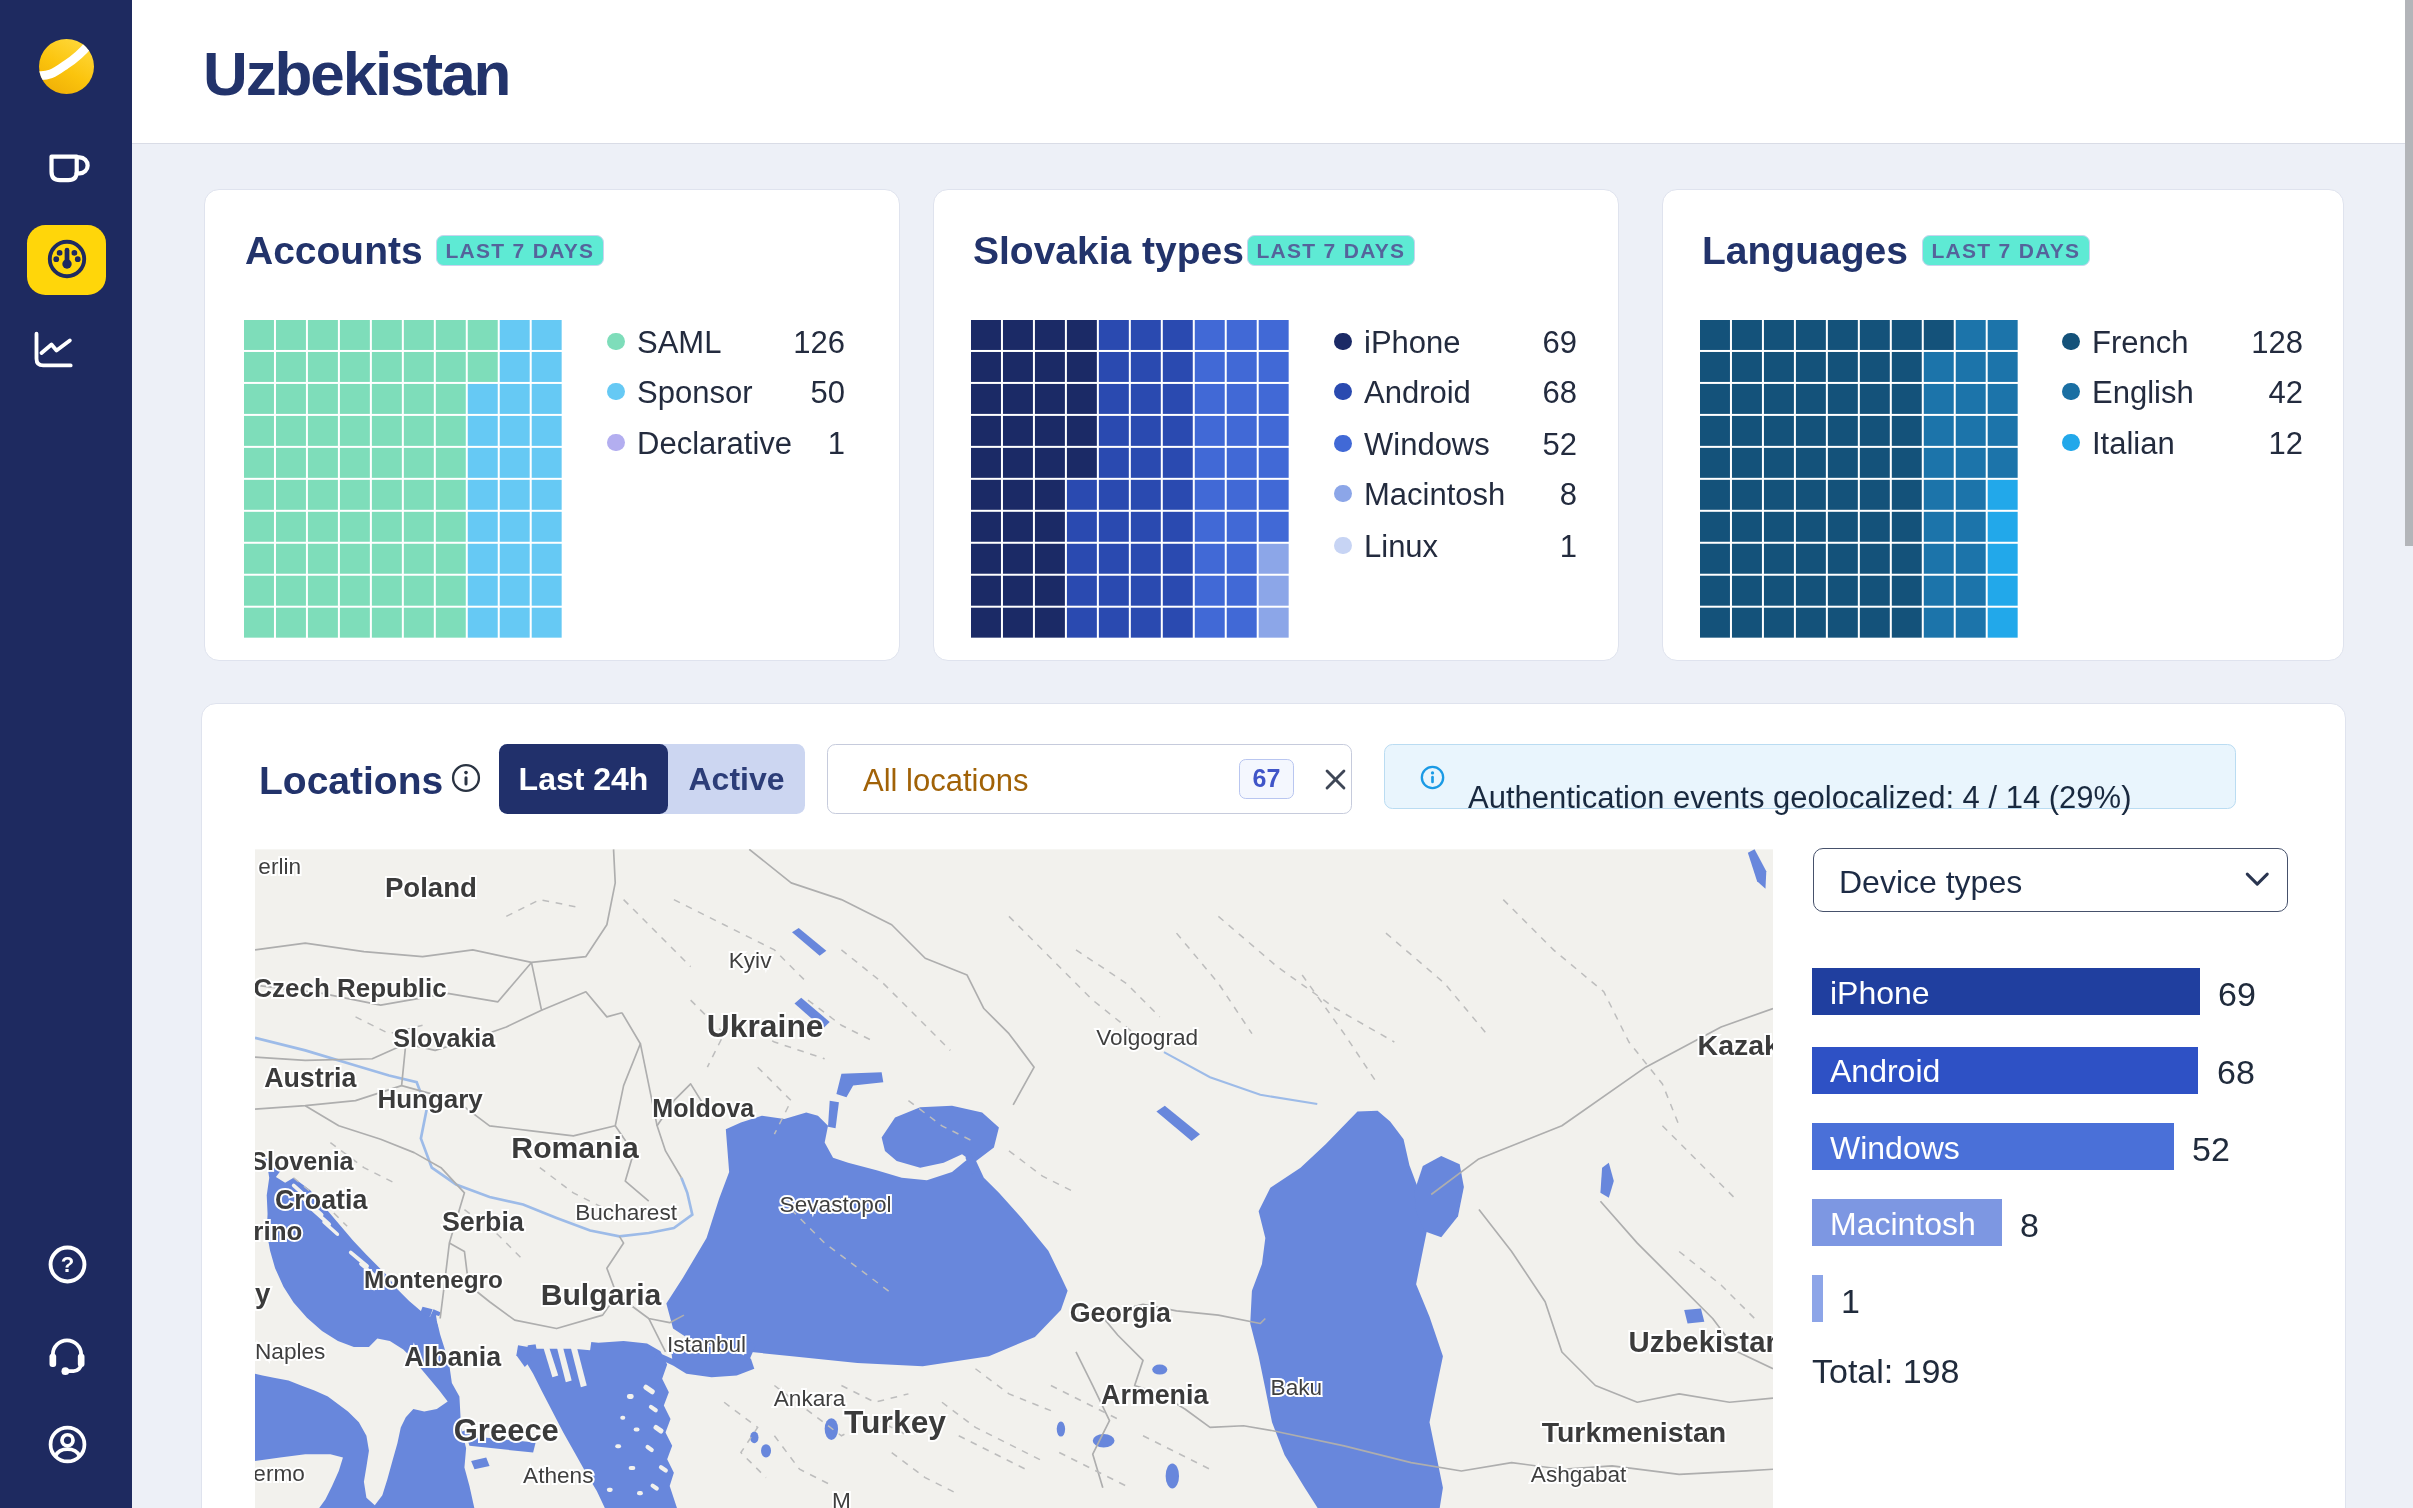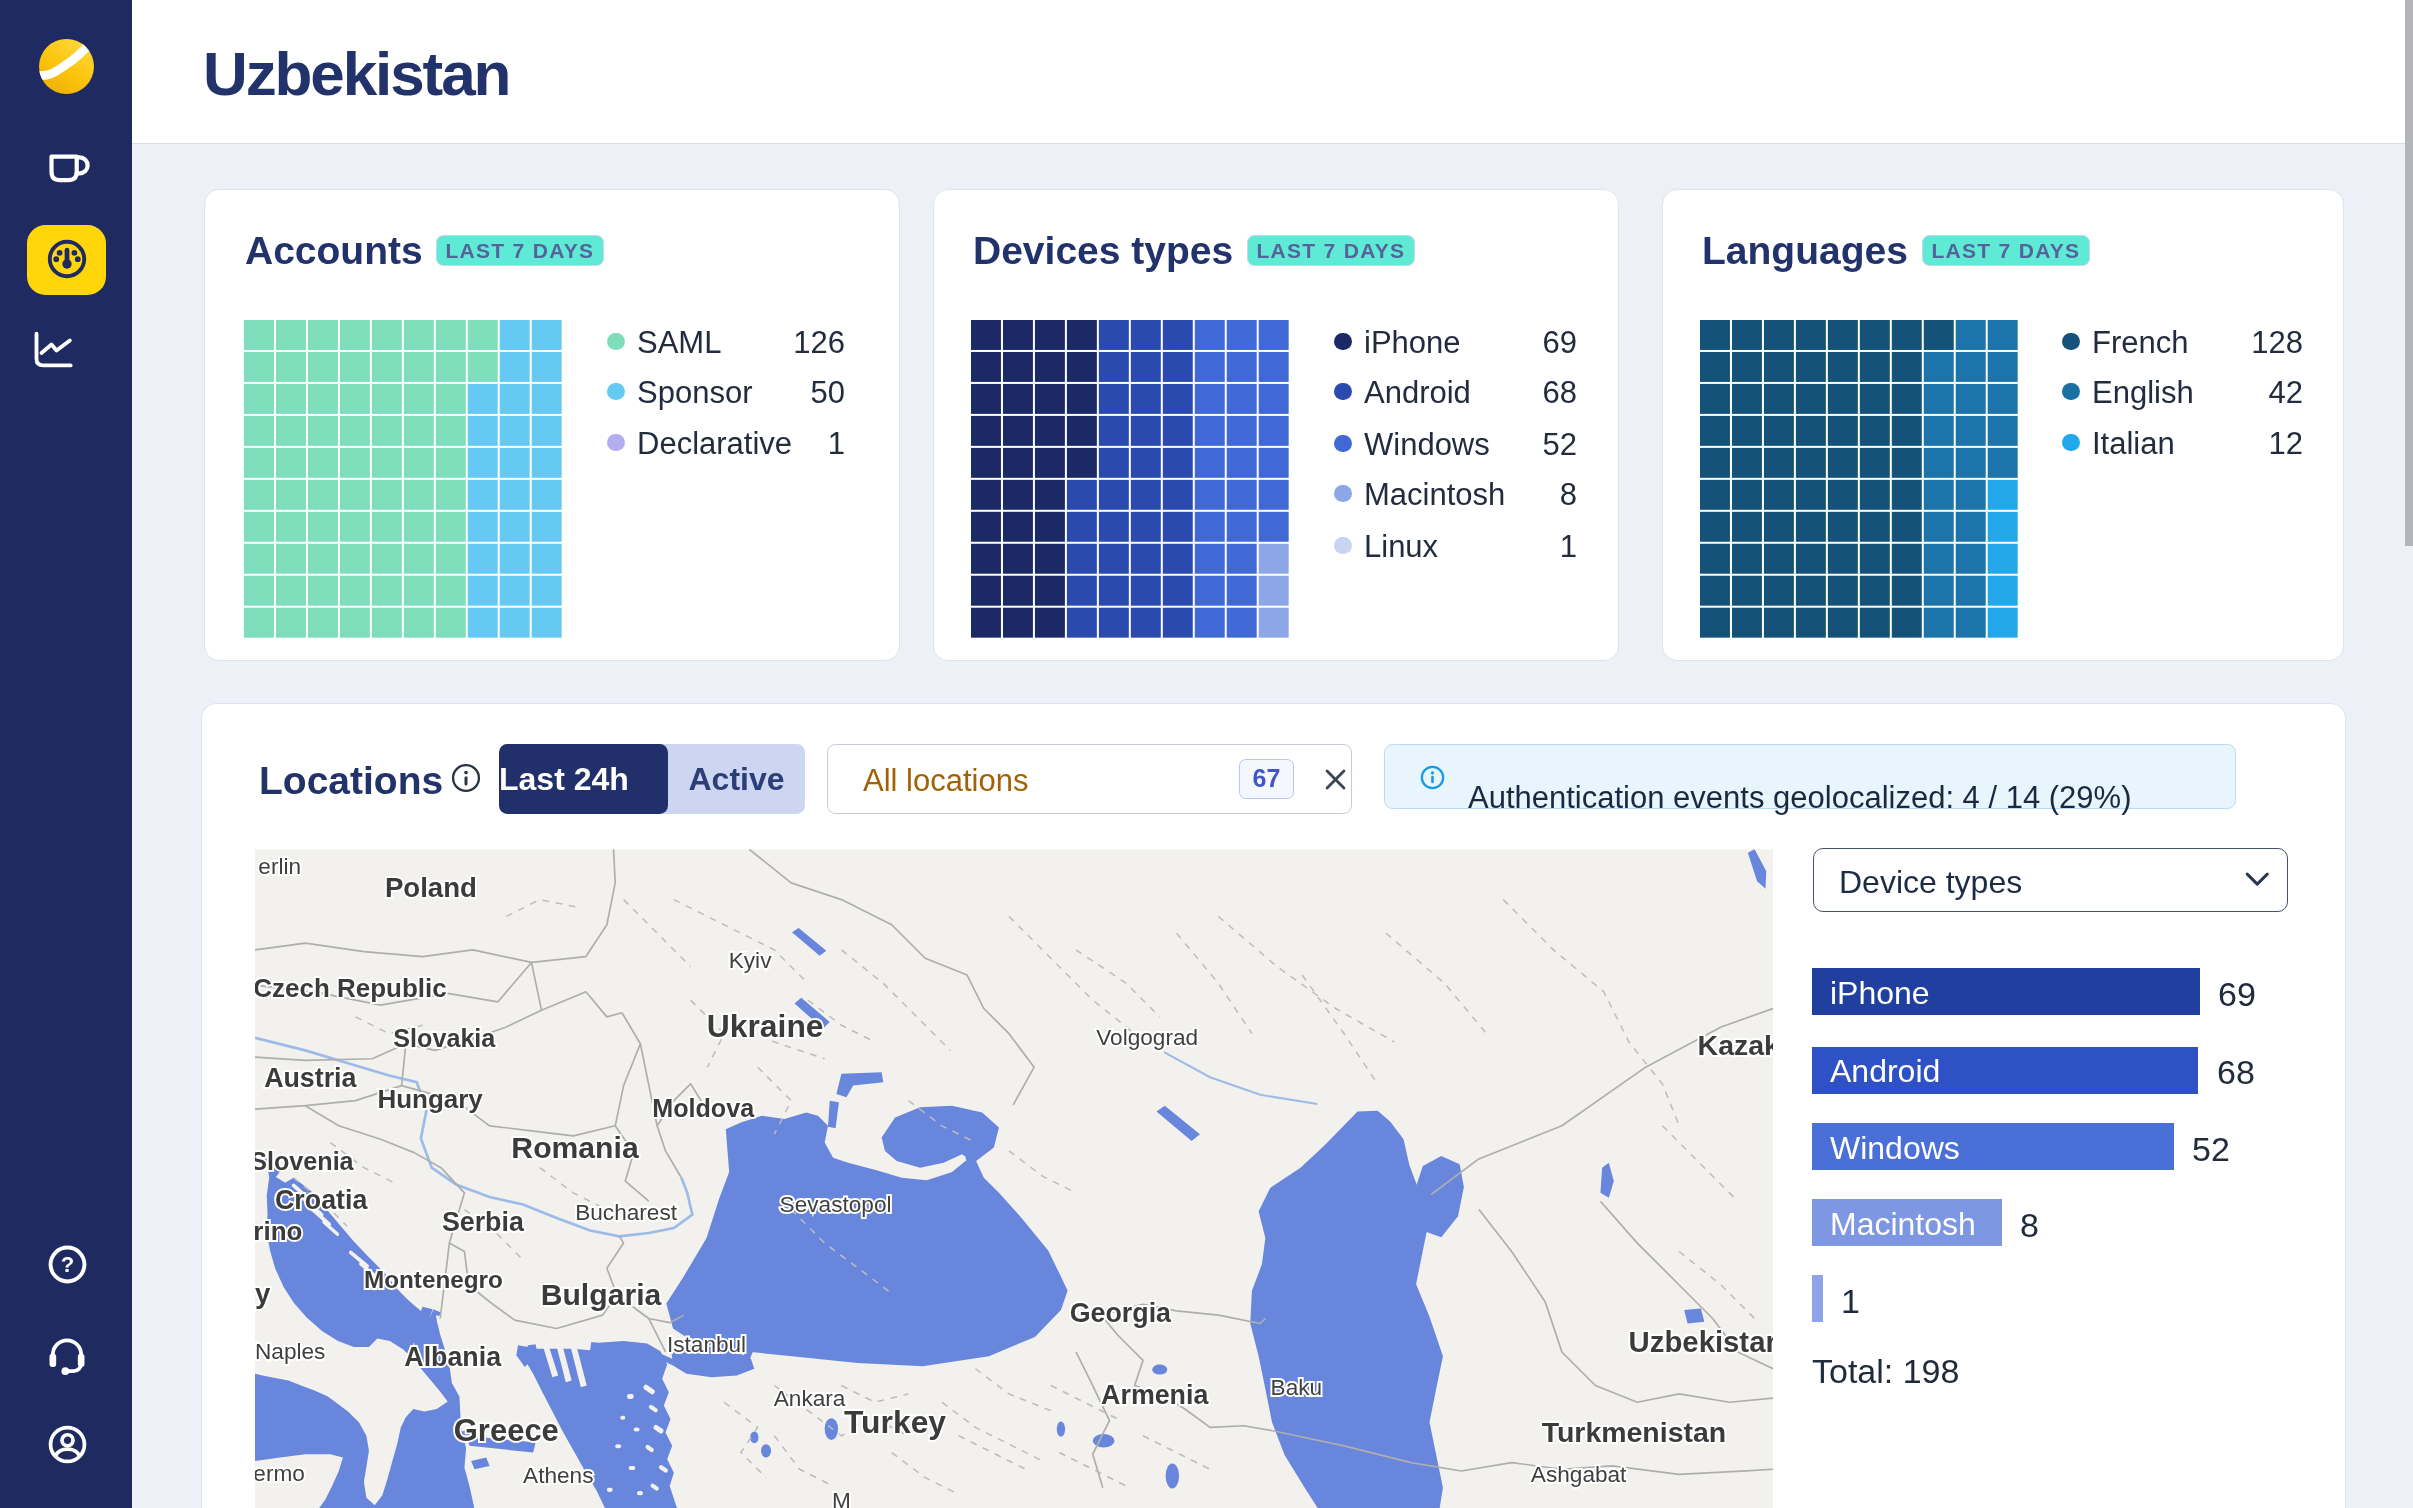--- a/index.html
+++ b/index.html
@@ -203,21 +203,21 @@
     <div class="ltxt">Sponsor</div>
     <div class="lval" style="left:137px">50</div>
   </div>
 <div class="lrow" style="left:607px;top:426px;width:251px">
     <div class="ldot" style="background:#B3AEF0"></div>
     <div class="ltxt">Declarative</div>
     <div class="lval" style="left:137px">1</div>
   </div>
 
 <div class="card" style="left:933px;top:189px;width:686px;height:472px"></div>
-<div class="ctitle" style="left:973px;top:229px">Devices types</div>
+<div class="ctitle" style="left:973px;top:229px">Slovakia types</div>
 <div class="badge" style="left:1247px;top:235px">LAST 7 DAYS</div>
 <svg class="waffle abs" style="left:971px;top:320px" width="318" height="318" viewBox="0 0 380 380">
     <rect x="0.0" y="0.0" class="wi"></rect>
     <rect x="0.0" y="38.2" class="wi"></rect>
     <rect x="0.0" y="76.4" class="wi"></rect>
     <rect x="0.0" y="114.6" class="wi"></rect>
     <rect x="0.0" y="152.8" class="wi"></rect>
     <rect x="0.0" y="191.0" class="wi"></rect>
     <rect x="0.0" y="229.2" class="wi"></rect>
     <rect x="0.0" y="267.4" class="wi"></rect>
@@ -462,21 +462,21 @@
   </div>
 
 <div class="card" style="left:201px;top:703px;width:2145px;height:922px;border-radius:15px 15px 0 0"></div>
 <div class="ctitle" style="left:259px;top:759px;font-size:39px">Locations</div>
 <svg class="abs" style="left:451px;top:763px" width="30" height="30" viewBox="0 0 36 36">
 <circle cx="18" cy="18" r="15.5" fill="none" stroke="#2A3342" stroke-width="2.8"></circle>
 <circle cx="18" cy="11.5" r="2.2" fill="#2A3342"></circle>
 <rect x="16.2" y="16" width="3.6" height="11" rx="1.8" fill="#2A3342"></rect>
   </svg>
 <div class="abs" style="left:499px;top:744px;width:306px;height:70px;background:#CCD6F1;border-radius:8.4px"></div>
-<div class="abs" style="left:499px;top:744px;width:169px;height:70px;background:#21306B;border-radius:8.4px;color:#fff;font-size:32px;font-weight:bold;text-align:left;line-height:70px">Last 24h</div>
+<div class="abs" style="left:499px;top:744px;width:169px;height:70px;background:#21306B;border-radius:8.4px;color:#fff;font-size:32px;font-weight:bold;text-align:center;line-height:70px">Last 24h</div>
 <div class="abs" style="left:668px;top:744px;width:137px;height:70px;color:#2C3D78;font-size:32px;font-weight:bold;text-align:center;line-height:70px">Active</div>
 <div class="abs" style="left:827px;top:744px;width:525px;height:70px;background:#fff;border:1.7px solid #C6CBDC;border-radius:8.4px"></div>
 <div class="abs" style="left:863px;top:763px;font-size:31px;color:#a16207">All locations</div>
 <div class="abs" style="left:1239px;top:759px;width:55px;height:40px;border:1.7px solid #B9C6F0;border-radius:6.7px;background:#F4F7FE;color:#4055C8;font-size:25px;font-weight:bold;text-align:center;line-height:37px">67</div>
 <svg class="abs" style="left:1322px;top:766px" width="27" height="27" viewBox="0 0 32 32">
 <g stroke="#3E4656" stroke-width="3.4" stroke-linecap="round">
       <line x1="6" y1="6" x2="26" y2="26"></line>
       <line x1="26" y1="6" x2="6" y2="26"></line>
     </g>
   </svg>

